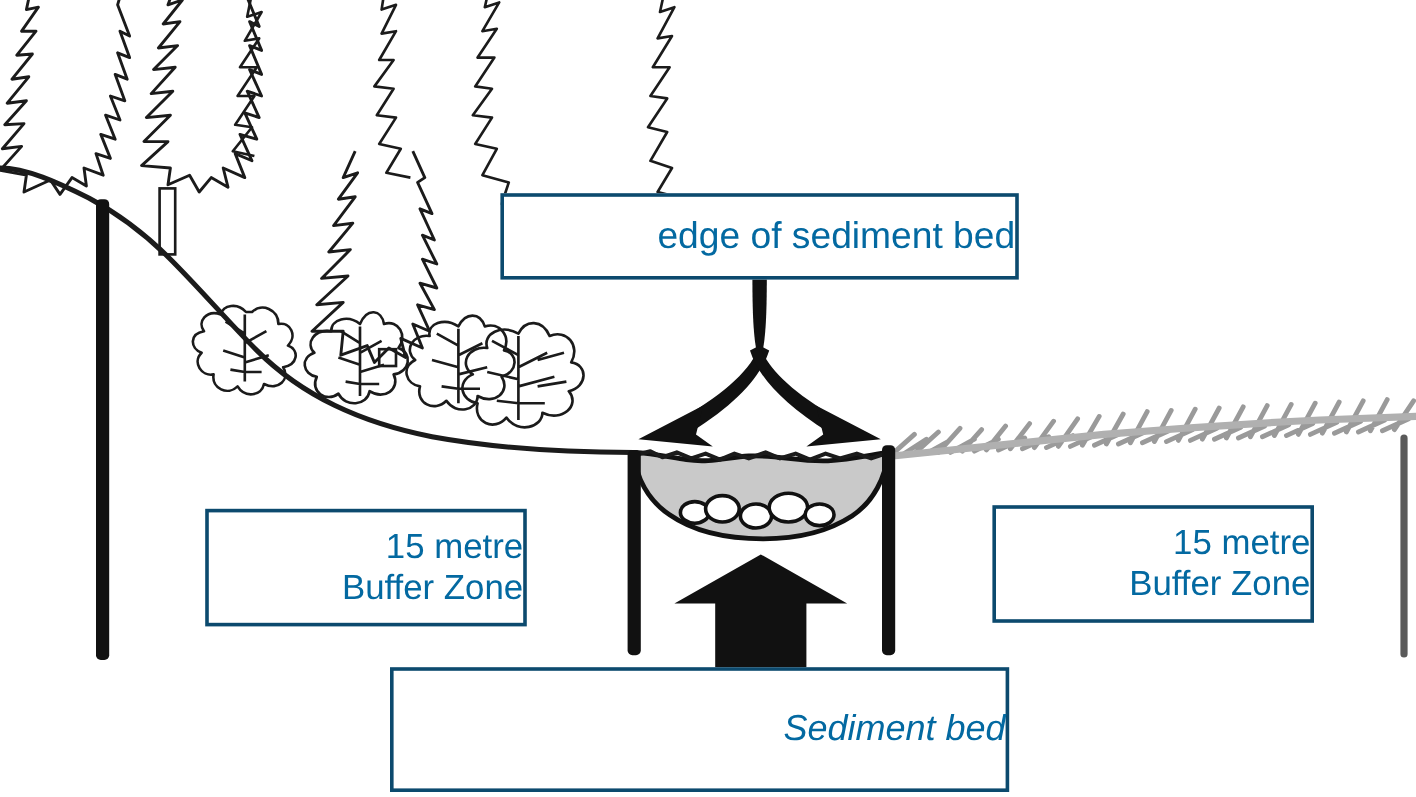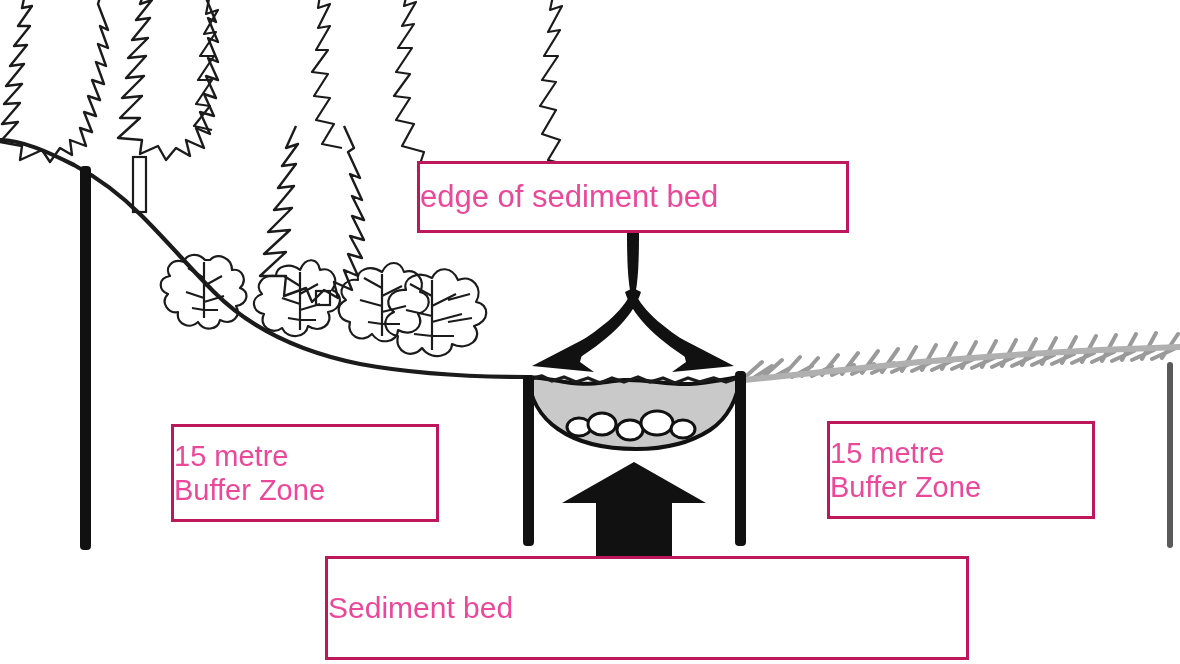--- a/index.html
+++ b/index.html
@@ -22,25 +22,25 @@
     position: absolute;
     left: 0;
     top: 0;
     width: 1180px;
     height: 664px;
   }
   .label-box {
     position: absolute;
     box-sizing: border-box;
     background: #ffffff;
-    border: 3px solid #be185d;
-    color: #ec4899;
+    border: 3px solid #0c4a6e;
+    color: #0369a1;
     display: flex;
     flex-direction: column;
-    align-items: flex-start;
+    align-items: flex-end;
     justify-content: center;
     text-align: center;
     line-height: 1.18;
     z-index: 40;
   }
   #box-edge {
     left: 417px;
     top: 161px;
     width: 432px;
     height: 72px;
@@ -56,23 +56,24 @@
   #box-buffer-right {
     left: 827px;
     top: 421px;
     width: 268px;
     height: 98px;
     font-size: 29px;
   }
   #box-sediment {
     left: 325px;
     top: 556px;
-    width: 644px;
+    width: 516px;
     height: 104px;
     font-size: 30px;
+    font-style: italic;
   }
   .lbl-line { display: block; white-space: nowrap; }
 </style>
 </head>
 <body>
 
 <div id="stage">
 
   <svg id="art" viewBox="0 0 1180 664" xmlns="http://www.w3.org/2000/svg">
 

